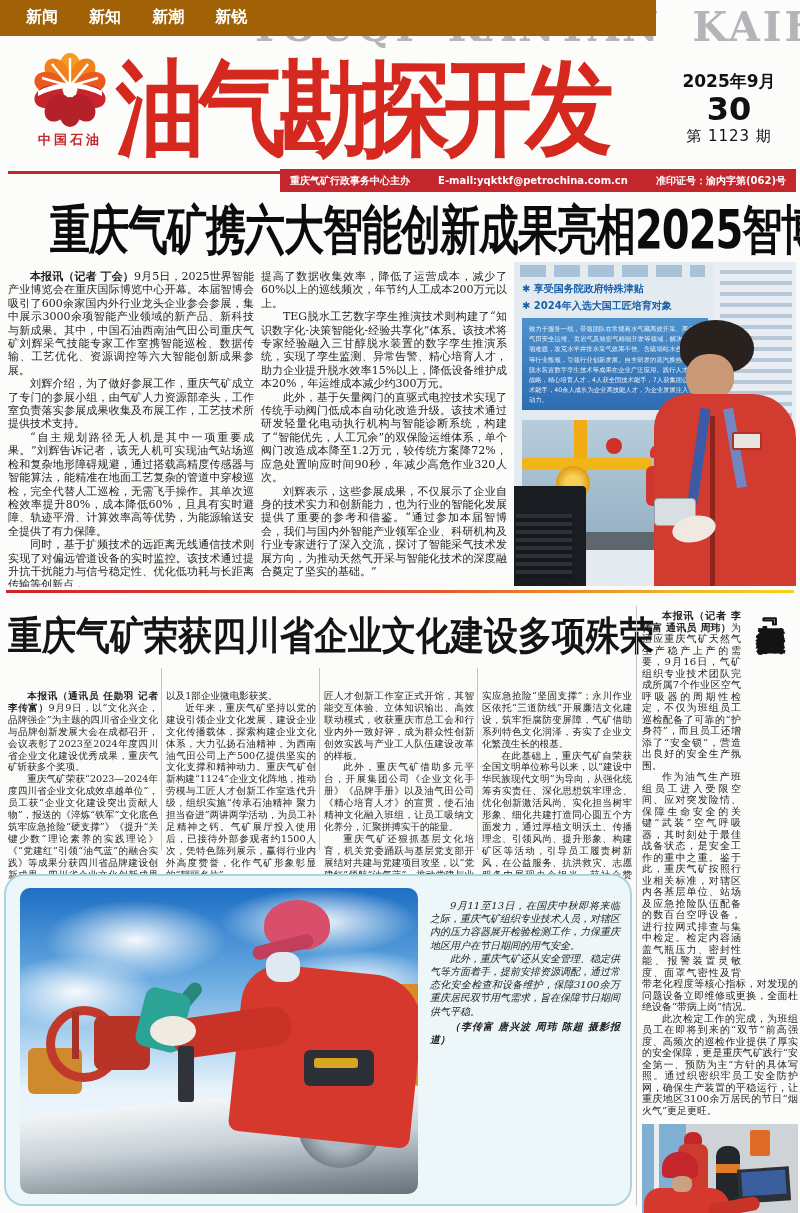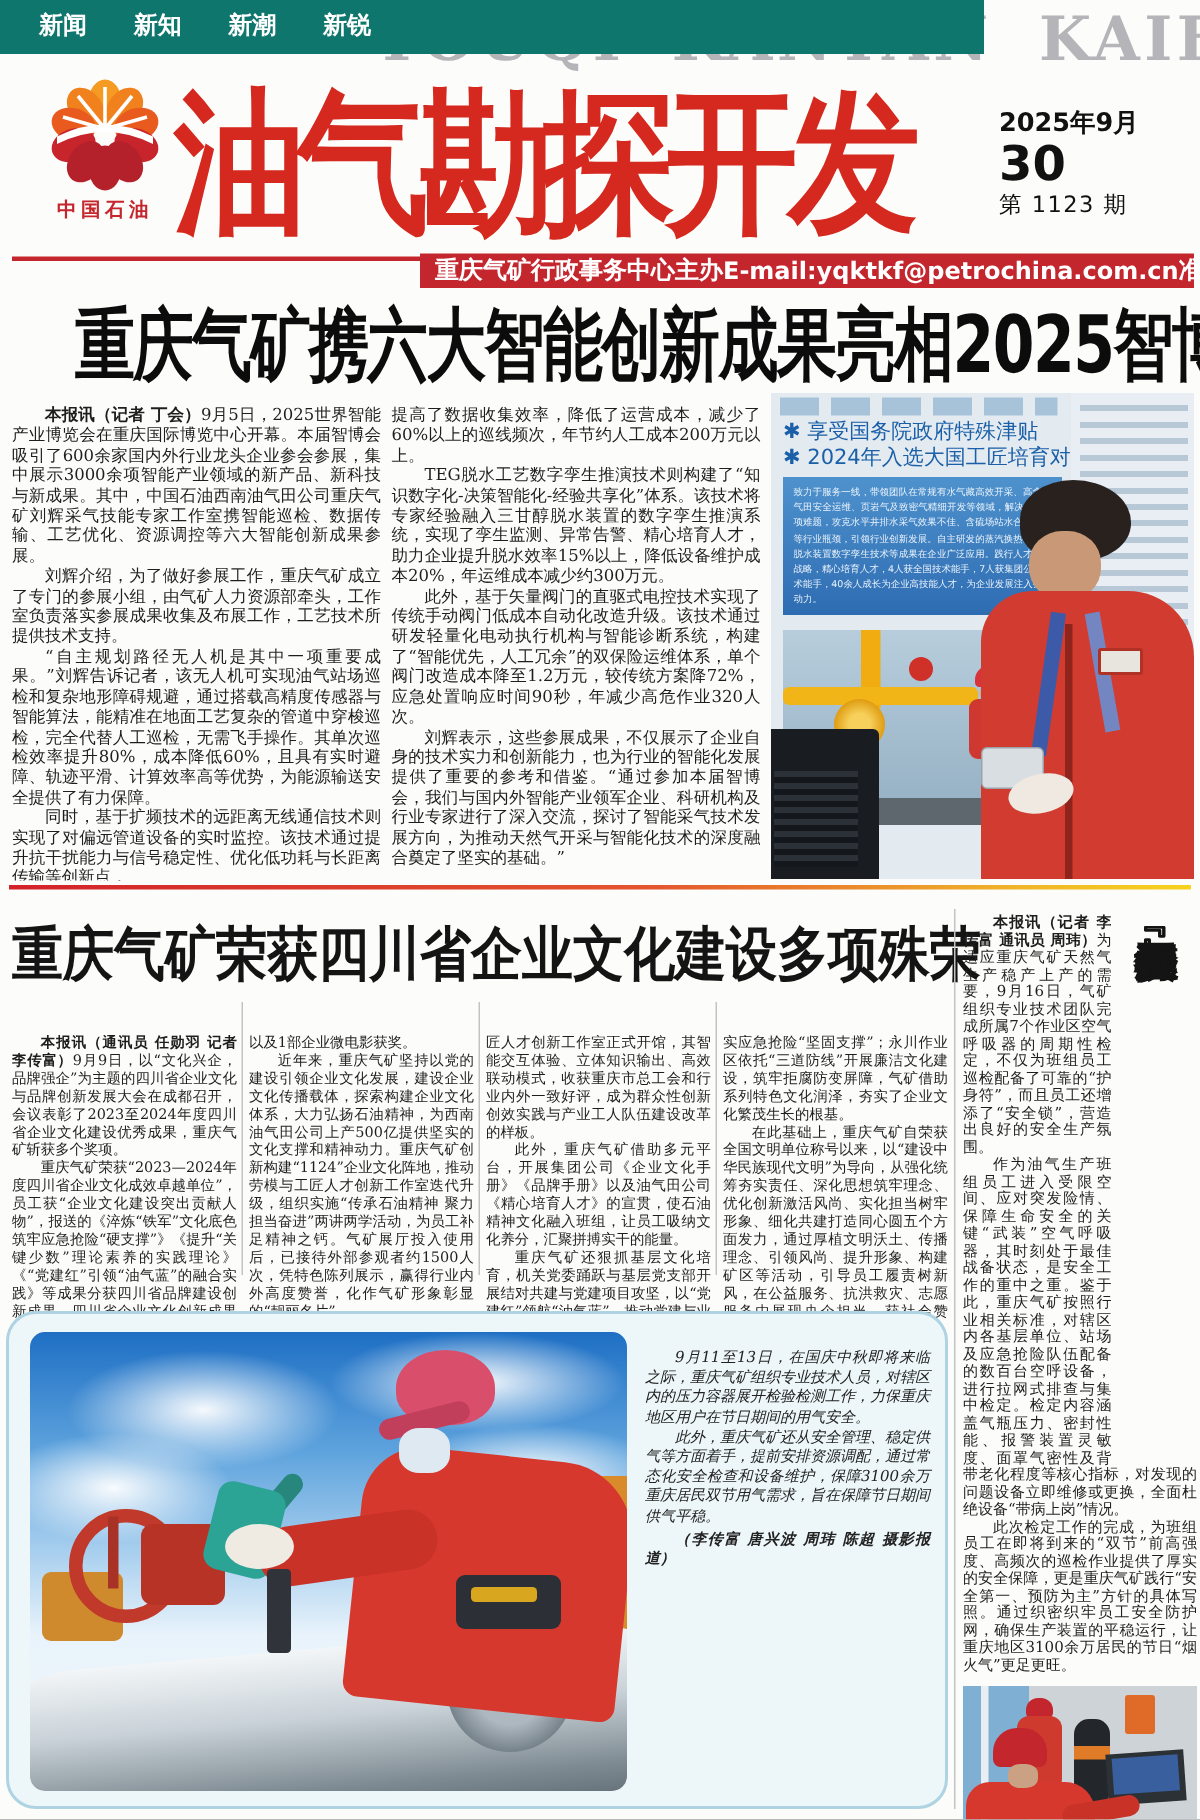--- a/index.html
+++ b/index.html
@@ -1,56 +1,56 @@
 <!DOCTYPE html>
 <html><head>
 <meta charset="utf-8">
 <style>
   html,body{margin:0;padding:0;background:#888;}
   .page{position:relative;width:800px;height:1213px;margin:0 auto;background:#fcfcfa;overflow:hidden;
         font-family:"DejaVu Sans",sans-serif;}
   
-  .banner{position:absolute;left:0;top:0;width:656px;height:36px;background:#0f766e;z-index:2;
+  .banner{position:absolute;left:0;top:0;width:656px;height:36px;background:#a16207;z-index:2;
           clip-path:polygon(0 0,800px 0,800px 10px,702px 15px,660px 36px,0 36px);}
   .banner .nav{padding-left:26px;line-height:34px;}
   .banner .nav span{color:#fff;font-weight:bold;font-size:16px;margin-right:26px;font-family:"DejaVu Serif",serif;}
   .pinyin{position:absolute;left:250px;top:2px;z-index:1;color:#b5b5b9;font-family:"DejaVu Serif",serif;
           font-size:40px;font-weight:bold;letter-spacing:3px;word-spacing:14px;white-space:nowrap;
           transform:scale(1.0,1.02);transform-origin:left top;}
   
   .logo{position:absolute;left:30px;top:50px;width:80px;height:80px;}
   .logo-cap{position:absolute;left:20px;top:131px;width:100px;text-align:center;color:#c4262e;
             font-size:13px;font-weight:bold;letter-spacing:3px;}
   .paper-title{position:absolute;left:116px;top:40px;color:#d5281e;font-weight:bold;font-size:96px;
                letter-spacing:-7px;white-space:nowrap;transform:scale(0.92,1.08);transform-origin:left top;
                font-family:"DejaVu Sans",sans-serif;}
-  .datebox{position:absolute;left:666px;top:70px;width:126px;text-align:left;color:#111;}
+  .datebox{position:absolute;left:666px;top:70px;width:126px;text-align:center;color:#111;}
   .datebox .d1{font-size:17px;font-weight:bold;}
   .datebox .d2{font-size:32px;font-weight:bold;line-height:1.05;}
   .datebox .d3{font-size:15px;letter-spacing:1px;}
   .info-rule{position:absolute;left:8px;top:171px;width:272px;height:3px;background:#c4262e;}
   .info-bar{position:absolute;left:280px;top:169px;width:516px;height:23px;background:#c4262e;
             display:flex;align-items:center;justify-content:space-between;padding:0 10px;box-sizing:border-box;}
-  .info-bar span{color:#fff;font-size:16px;font-weight:bold;white-space:nowrap;}
+  .info-bar span{color:#fff;font-size:10px;font-weight:bold;white-space:nowrap;}
   
   .headline1{position:absolute;left:2px;top:194px;width:796px;overflow:visible;margin-left:48px;}
   .headline1 span{display:inline-block;font-size:40px;font-weight:900;letter-spacing:-1px;color:#0c0c0c;
                   white-space:nowrap;transform:scale(1.0,1.32);transform-origin:left top;}
   
   .serif{font-family:"DejaVu Serif",serif;}
   .a1col{position:absolute;top:270px;width:246px;height:317px;overflow:hidden;font-size:11px;
          line-height:13.4px;text-align:justify;color:#1e1e1e;}
   .a1col p,.a2col p,.a3 p,.a4text p{margin:0;text-indent:2em;}
   .noindent{text-indent:0 !important;}
   
   .photo1{position:absolute;left:514px;top:262px;width:282px;height:324px;background:#c2cdd8;overflow:hidden;}
   .p1-panel{position:absolute;left:0;top:0;width:200px;height:324px;background:#e3ebf1;}
   .p1-toplines{position:absolute;left:6px;top:3px;width:185px;height:12px;
       background:repeating-linear-gradient(90deg,#7fa8c9 0 26px,transparent 26px 34px);opacity:.6;}
-  .p1-bullets{position:absolute;left:8px;top:18px;color:#1b5fa8;font-weight:normal;font-size:14px;line-height:17px;}
+  .p1-bullets{position:absolute;left:8px;top:18px;color:#1b5fa8;font-weight:bold;font-size:10px;line-height:17px;}
   .p1-bluebox{position:absolute;left:8px;top:56px;width:186px;height:92px;padding:6px 7px;box-sizing:border-box;
       background:linear-gradient(180deg,#4e92cd,#2e6cb2);color:#eaf3fb;font-size:6.3px;line-height:1.62;
       text-align:justify;}
   .p1-inner{position:absolute;left:8px;top:158px;width:186px;height:130px;background:linear-gradient(180deg,#b7cddc,#93afc2);overflow:hidden;}
   .p1-pipeH{position:absolute;left:0;top:38px;width:130px;height:12px;background:#f2b517;border-radius:4px;}
   .p1-pipeV{position:absolute;left:52px;top:0;width:13px;height:52px;background:#f0ac10;}
   .p1-valve{position:absolute;left:34px;top:46px;width:34px;height:34px;border-radius:50%;
             background:radial-gradient(circle at 50% 50%,#f6d05a 30%,#e09c12 70%);}
   .p1-redvalve{position:absolute;left:84px;top:18px;width:16px;height:16px;border-radius:50%;background:#cf3028;}
   .p1-worker-helm{position:absolute;left:128px;top:24px;width:18px;height:14px;border-radius:9px 9px 3px 3px;background:#d8323a;}

